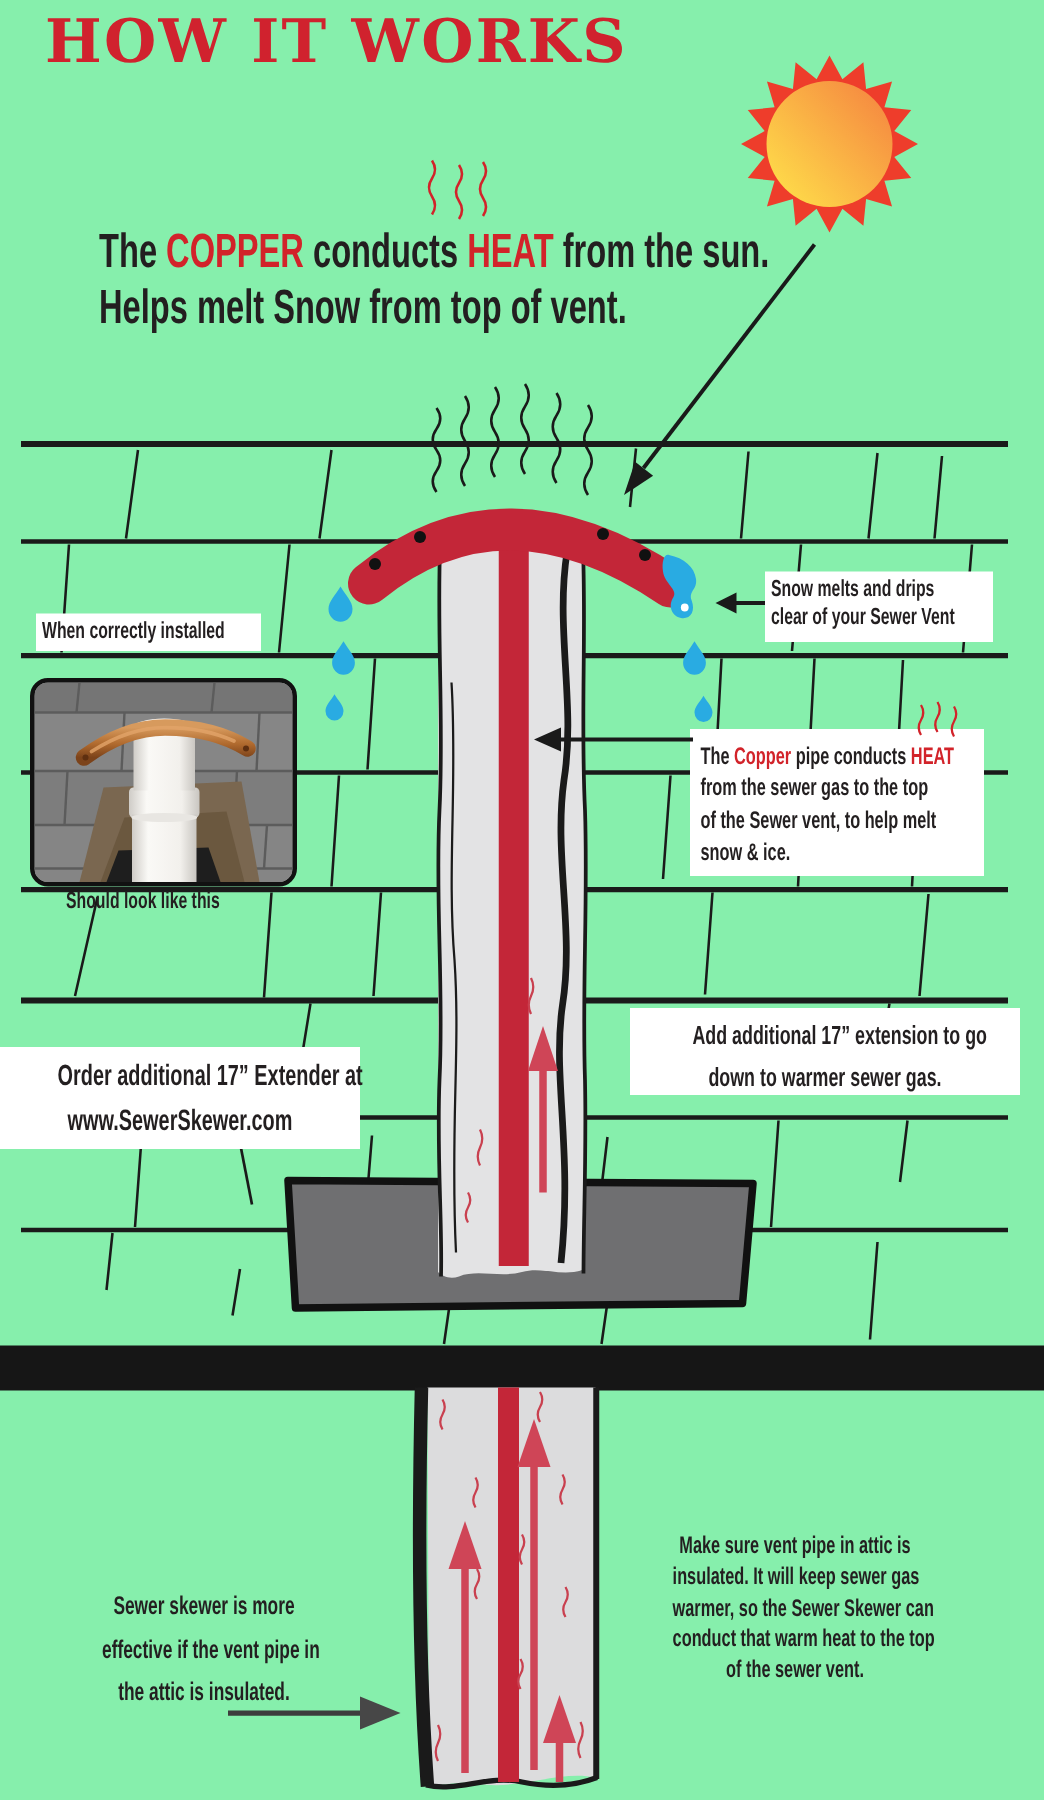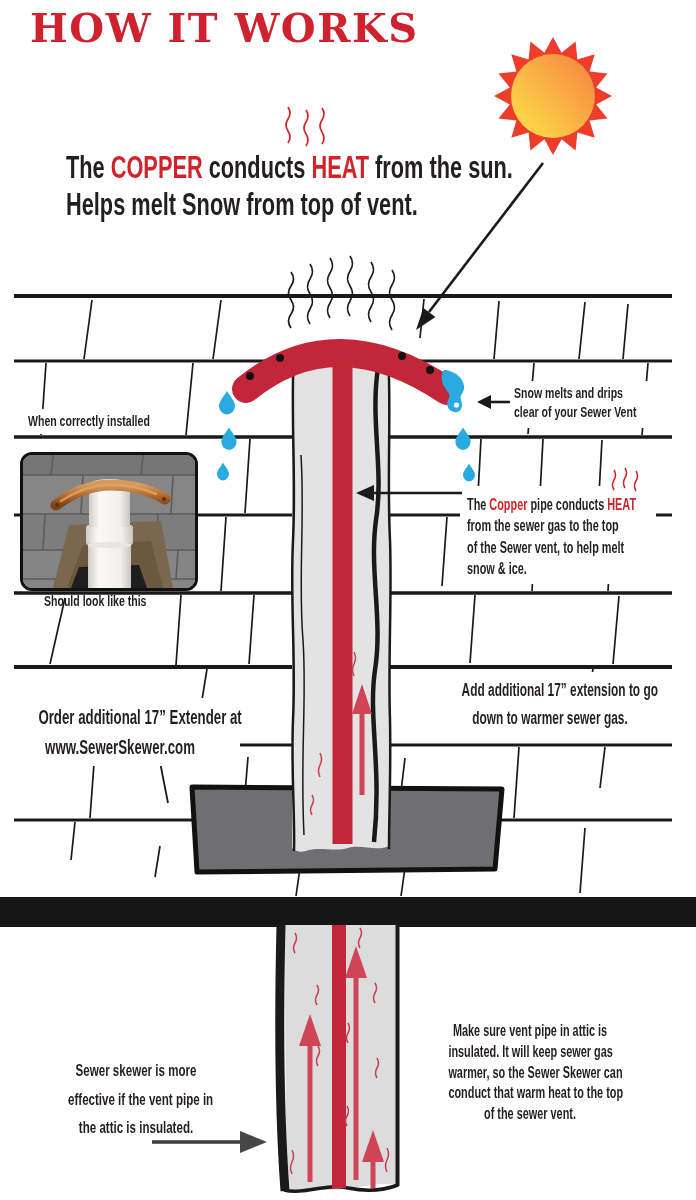--- a/index.html
+++ b/index.html
@@ -1,16 +1,16 @@
 <!DOCTYPE html>
 <html><head>
 <meta charset="utf-8">
 <style>
   html,body{margin:0;padding:0;background:#888;}
-  #stage{position:relative;width:696px;height:1200px;background:#ffffff;overflow:hidden;
+  #stage{position:relative;width:696px;height:1200px;background:#86efac;overflow:hidden;
          font-family:"Liberation Sans",sans-serif;margin:0 auto;}
   #bg{position:absolute;left:0;top:0;z-index:1;}
   .txt{position:absolute;z-index:5;color:#231f20;font-weight:bold;white-space:nowrap;}
   .cond{transform:scaleX(0.68);transform-origin:0 0;}
   .condc{transform:scaleX(0.68);transform-origin:50% 0;text-align:center;white-space:nowrap;}
   .red{color:#d2232a;}
   #title{left:30px;top:4px;font-family:"DejaVu Serif","Liberation Serif",serif;
          font-size:40px;color:#d0222e;letter-spacing:1.5px;font-weight:bold;}
   #headline{left:66px;top:149px;font-size:32px;line-height:37px;}
   #snow-note{left:514px;top:384px;font-size:15.5px;line-height:18.5px;}

